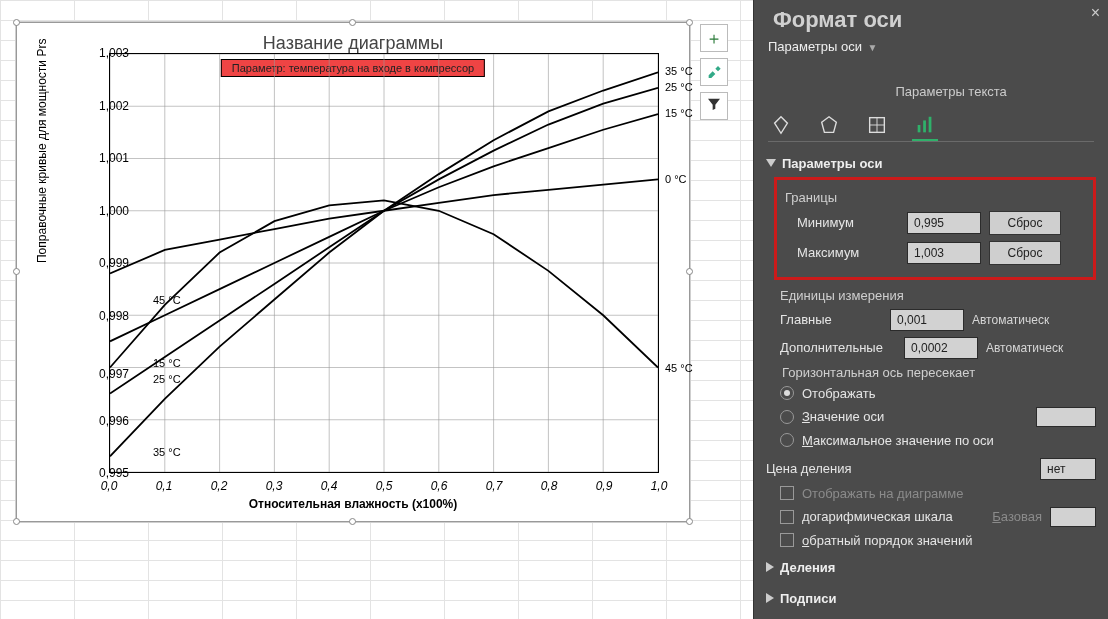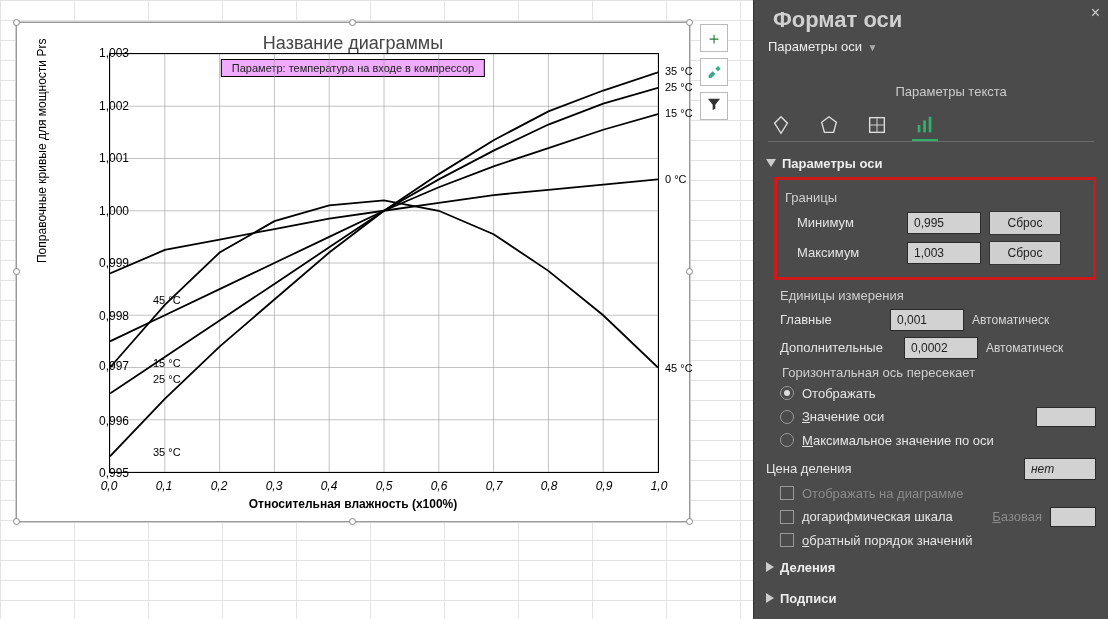--- a/index.html
+++ b/index.html
@@ -60,21 +60,21 @@
     font-size: 18px;
     color: #444;
   }
   .chart-param-box {
     position: absolute;
     top: 36px; left: 50%; transform: translateX(-50%);
     border: 1px solid #000;
     padding: 2px 10px;
     font-size: 11px;
     color: #222;
-    background: #f0abfc;
+    background: #ef4444;
     white-space: nowrap;
   }
 
   .plot-area {
     position: absolute;
     left: 92px; top: 30px;
     width: 550px; height: 420px;
     border: 1px solid #000;
   }
   .plot-svg {
@@ -355,21 +355,21 @@
               <path d="M0.0 341.2 L55.0 304.5 L110.0 267.7 L165.0 231.0 L220.0 194.2 L275.0 157.5 L330.0 126.0 L385.0 97.1 L440.0 70.9 L495.0 49.9 L550.0 34.1 " fill="none" stroke="#000" stroke-width="1.8"></path>
               <path d="M0.0 404.3 L55.0 346.5 L110.0 294.0 L165.0 246.7 L220.0 199.5 L275.0 157.5 L330.0 120.7 L385.0 86.6 L440.0 57.7 L495.0 36.7 L550.0 18.4 " fill="none" stroke="#000" stroke-width="1.8"></path>
               <path d="M0.0 315.0 L55.0 252.0 L110.0 199.5 L165.0 168.0 L220.0 152.2 L275.0 147.0 L330.0 157.5 L385.0 181.1 L440.0 217.9 L495.0 262.5 L550.0 315.0 " fill="none" stroke="#000" stroke-width="1.8"></path>
             </g>
         </svg>
       </div>
 
       <div id="ytick-container">
           <div class="ytick-label" style="top: 450px;">0,995</div>
           <div class="ytick-label" style="top: 397.5px;">0,996</div>
-          <div class="ytick-label" style="top: 343px; text-align: right;">0,997</div>
+          <div class="ytick-label" style="top: 351px; text-align: right;">0,997</div>
           <div class="ytick-label" style="top: 292.5px;">0,998</div>
           <div class="ytick-label" style="top: 240px;">0,999</div>
           <div class="ytick-label" style="top: 187.5px;">1,000</div>
           <div class="ytick-label" style="top: 135px;">1,001</div>
           <div class="ytick-label" style="top: 82.5px;">1,002</div>
           <div class="ytick-label" style="top: 30px;">1,003</div>
         </div>
       <div id="xtick-container">
           <div class="xtick-label" style="left: 92px;">0,0</div>
           <div class="xtick-label" style="left: 147px;">0,1</div>
@@ -511,21 +511,21 @@
         </div>
         <div class="radio-row">
           <span class="radio"></span>
           <span><span class="u">М</span>аксимальное значение по оси</span>
 
         </div>
 
         <div class="field-row" style="margin-top:10px;">
           <div class="field-label" style="flex-basis:auto; padding-left:0;">Цена деления</div>
           <span class="inline-gap"></span>
-          <input class="field-input" style="width: 72px; font-style: italic;" value="нет">
+          <input class="field-input" style="width: 56px;" value="нет">
         </div>
         <div class="check-row disabled-text">
           <span class="check"></span>
           <span>Отображать на диаграмме</span>
         </div>
         <div class="check-row">
           <span class="check"></span>
           <span><span class="u">д</span>огарифмическая шкала</span>
 
           <span class="inline-gap"></span>

